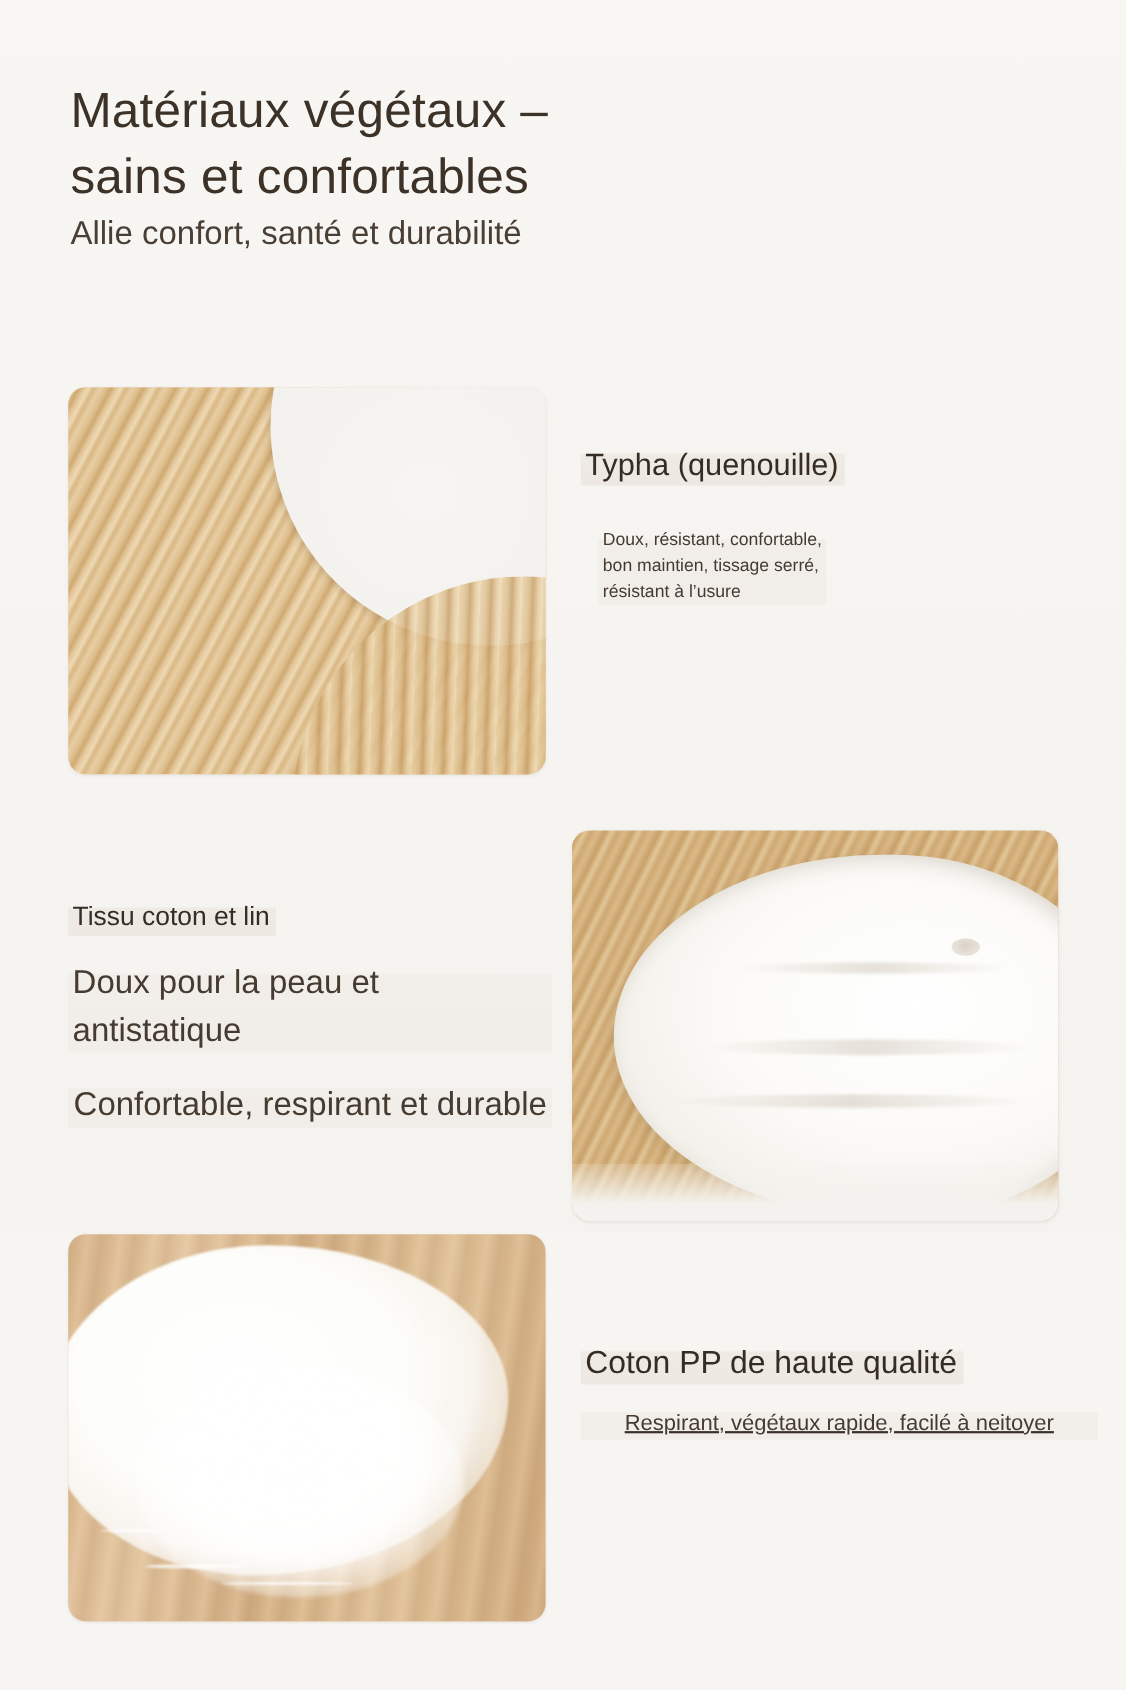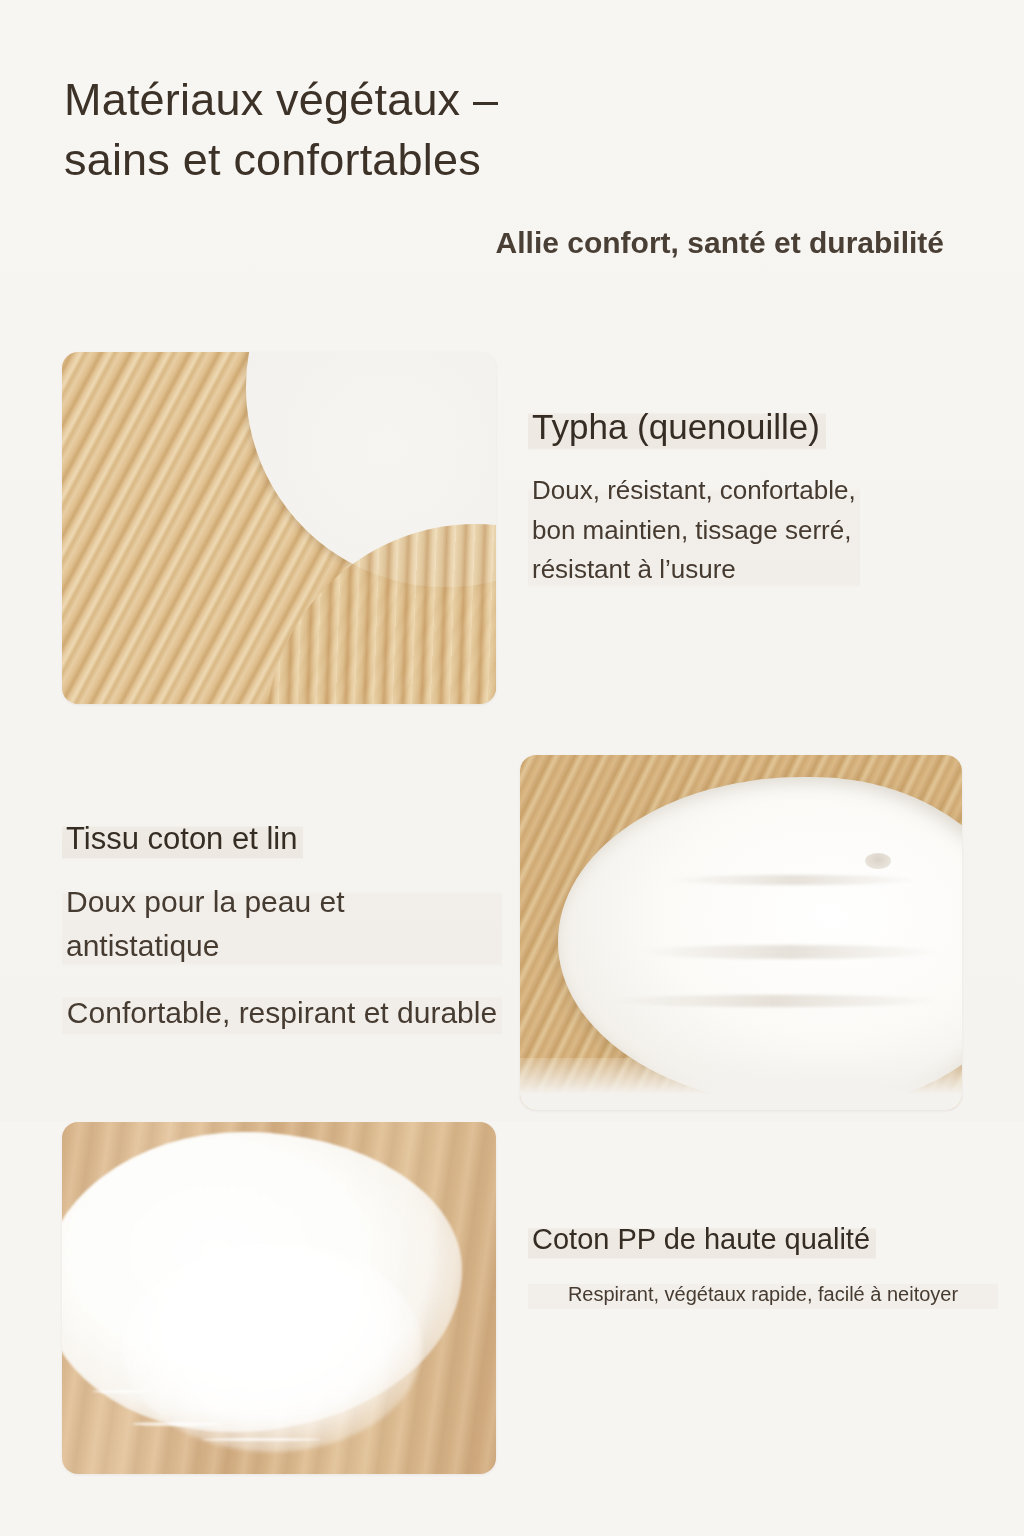--- a/index.html
+++ b/index.html
@@ -33,26 +33,25 @@
   .title {
     font-size: 45px;
     line-height: 1.33;
     font-weight: 400;
     color: #3d3228;
     letter-spacing: 0.2px;
     margin: 0;
     white-space: pre-line;
   }
   .subtitle {
-    margin-top: 34px;
+    margin-top: 4px;
     font-size: 30px;
     line-height: 1.25;
     color: #4a3f35;
-    font-weight: 700;
-    text-align: right;
+    font-weight: 400;
   }
 
   .photo {
     position: absolute;
     border-radius: 16px;
     overflow: hidden;
     box-shadow: 0 1px 3px rgba(80,65,50,0.08);
   }
 
   
@@ -190,45 +189,46 @@
     position: absolute;
     left: 62px;
     top: 818px;
     width: 440px;
   }
   .txt-pp {
     position: absolute;
     left: 528px;
     top: 1220px;
     width: 470px;
+    text-decoration: underline;
   }
 
   .h2 {
-    font-size: 35px;
+    font-size: 28px;
     line-height: 1.2;
     color: #352d24;
     font-weight: 400;
     margin: 0 0 18px 0;
     display: inline-block;
     padding: 2px 6px 4px 4px;
     background: linear-gradient(180deg, rgba(255,255,255,0) 18%, rgba(236,231,224,0.75) 22%, rgba(234,228,220,0.75) 92%, rgba(255,255,255,0) 96%);
     border-radius: 3px;
   }
   .h2-sm {
-    font-size: 31px;
+    font-size: 24px;
   }
   .h2-md {
     font-size: 29px;
   }
 
   .body {
-    font-size: 26px;
+    font-size: 16px;
     line-height: 1.52;
     color: #453a30;
-    margin: 0;
+    margin: 16px;
     white-space: pre-line;
     display: inline-block;
     padding: 1px 4px;
     background: linear-gradient(180deg, rgba(255,255,255,0) 14%, rgba(238,234,228,0.55) 18%, rgba(237,232,226,0.55) 94%, rgba(255,255,255,0) 98%);
     border-radius: 2px;
   }
   .body-line {
     display: block;
     font-size: 30px;
     line-height: 1.45;

